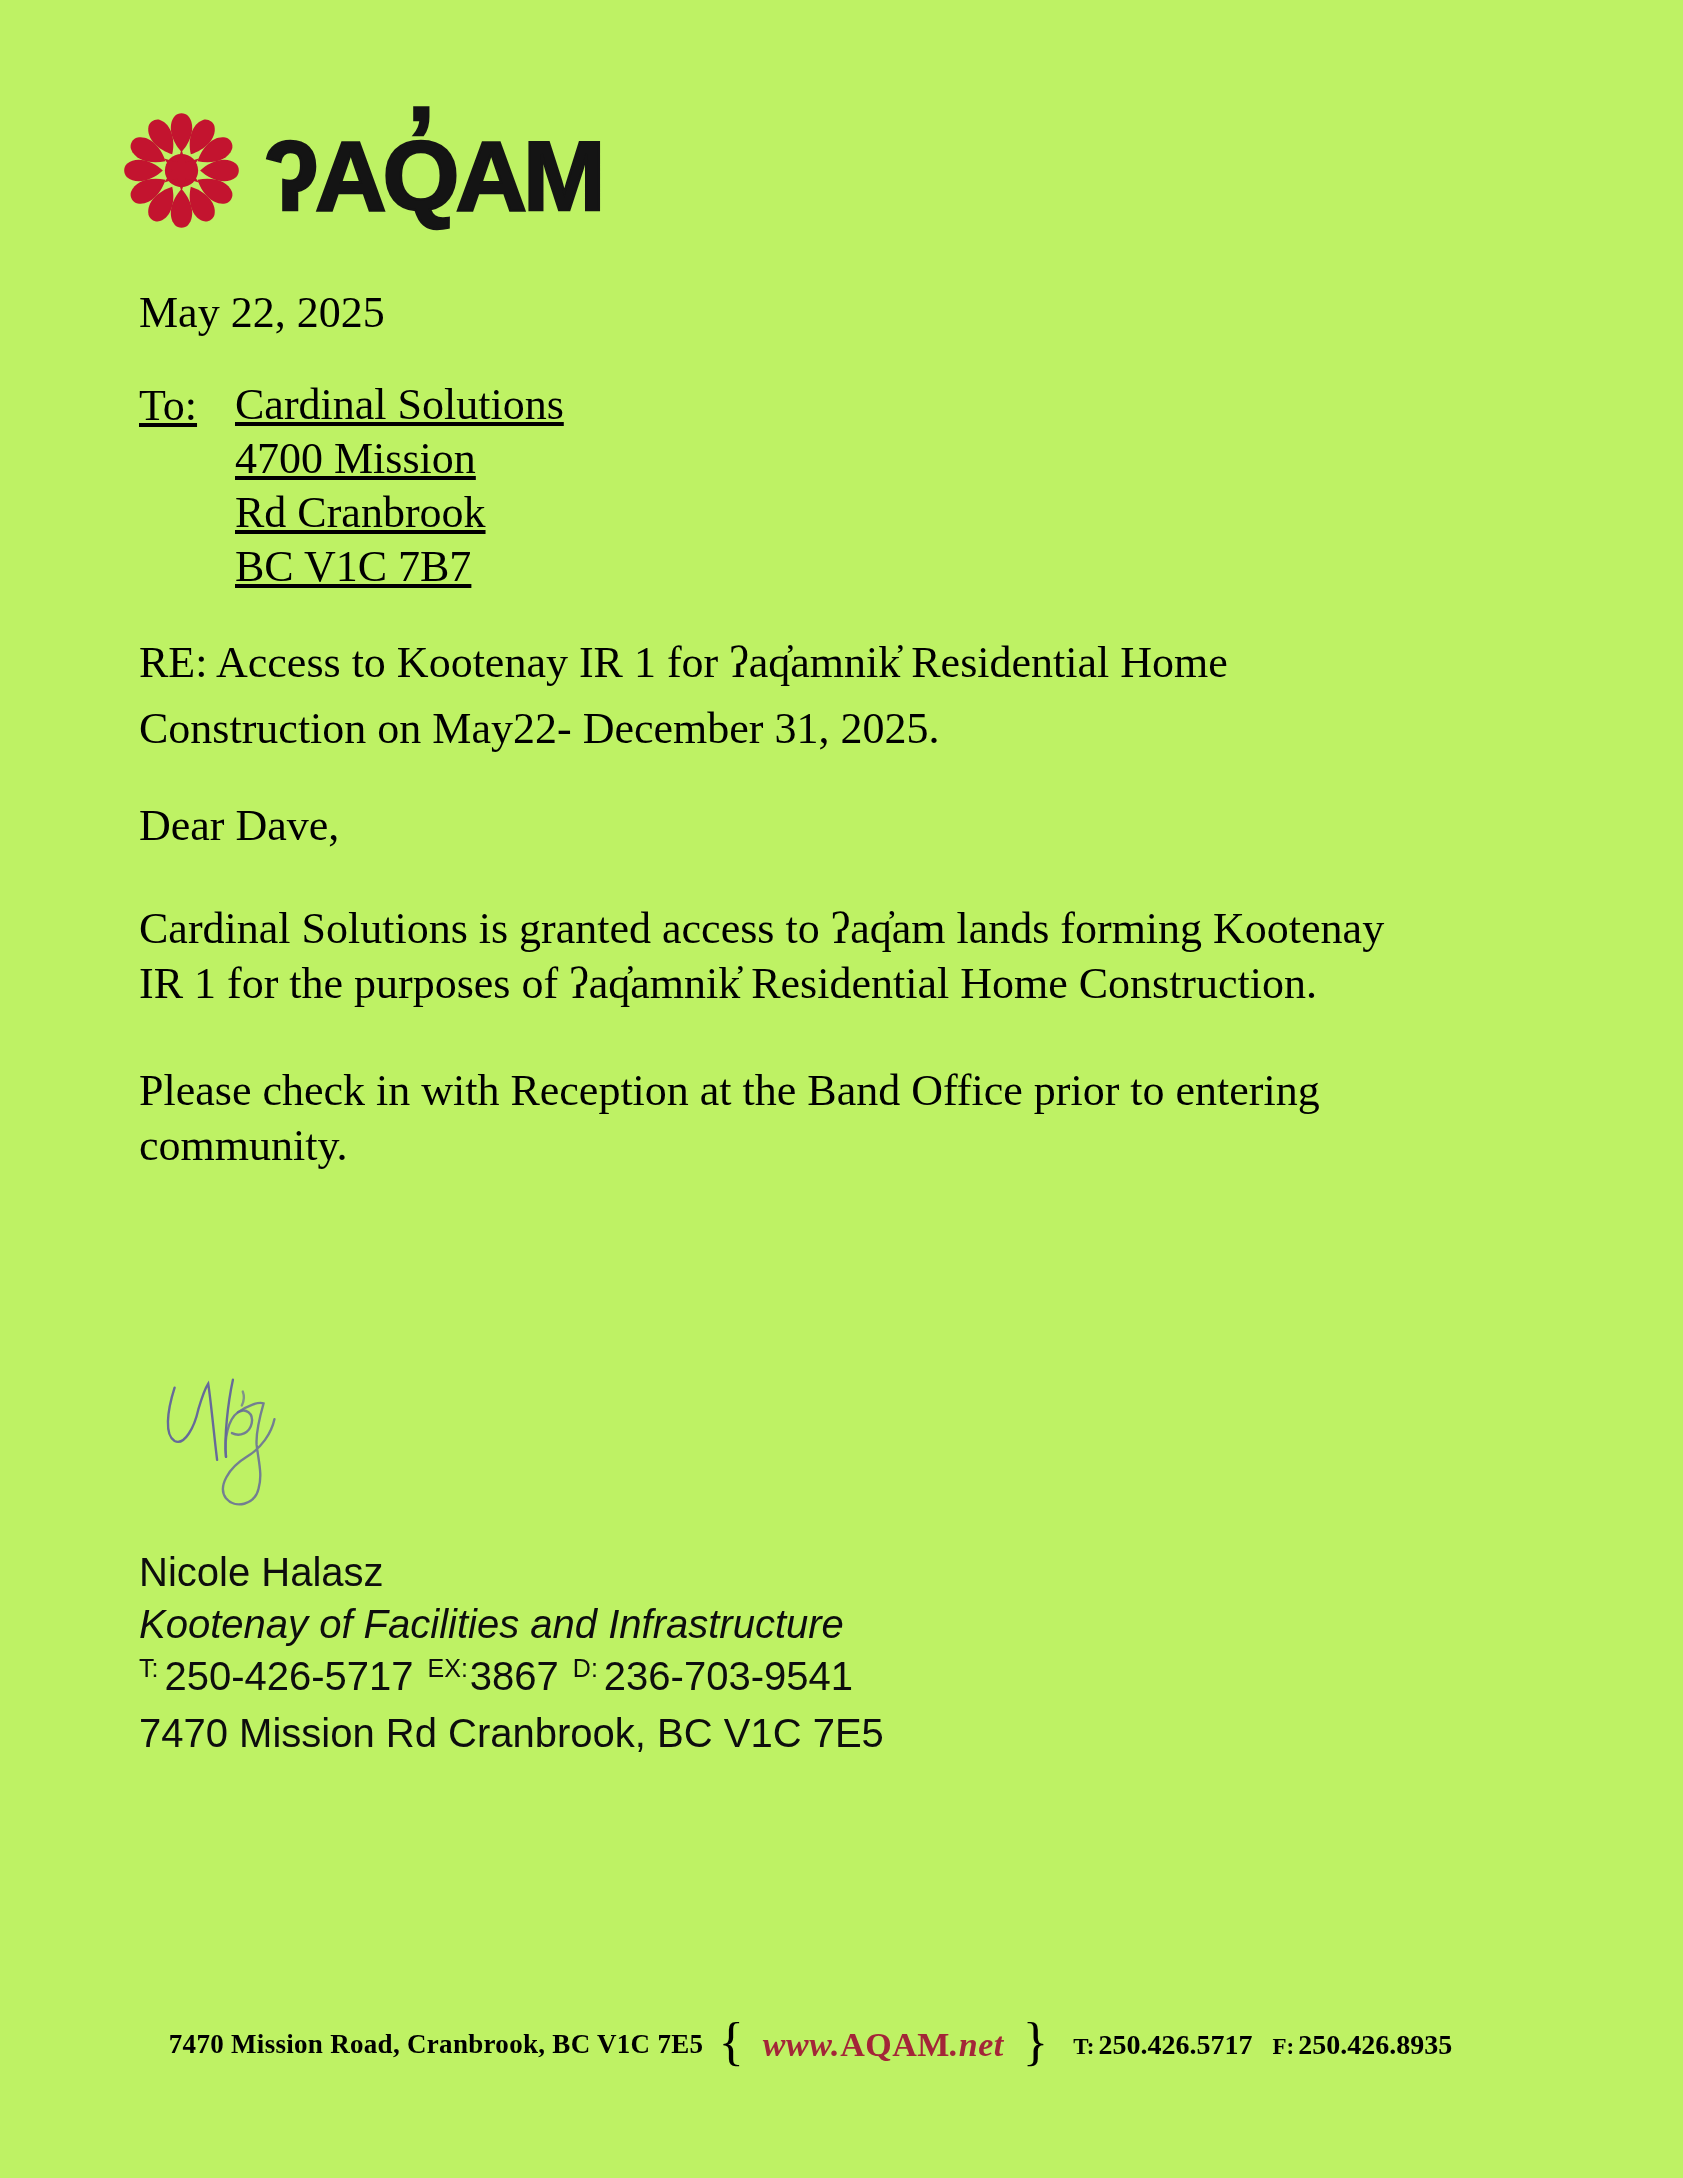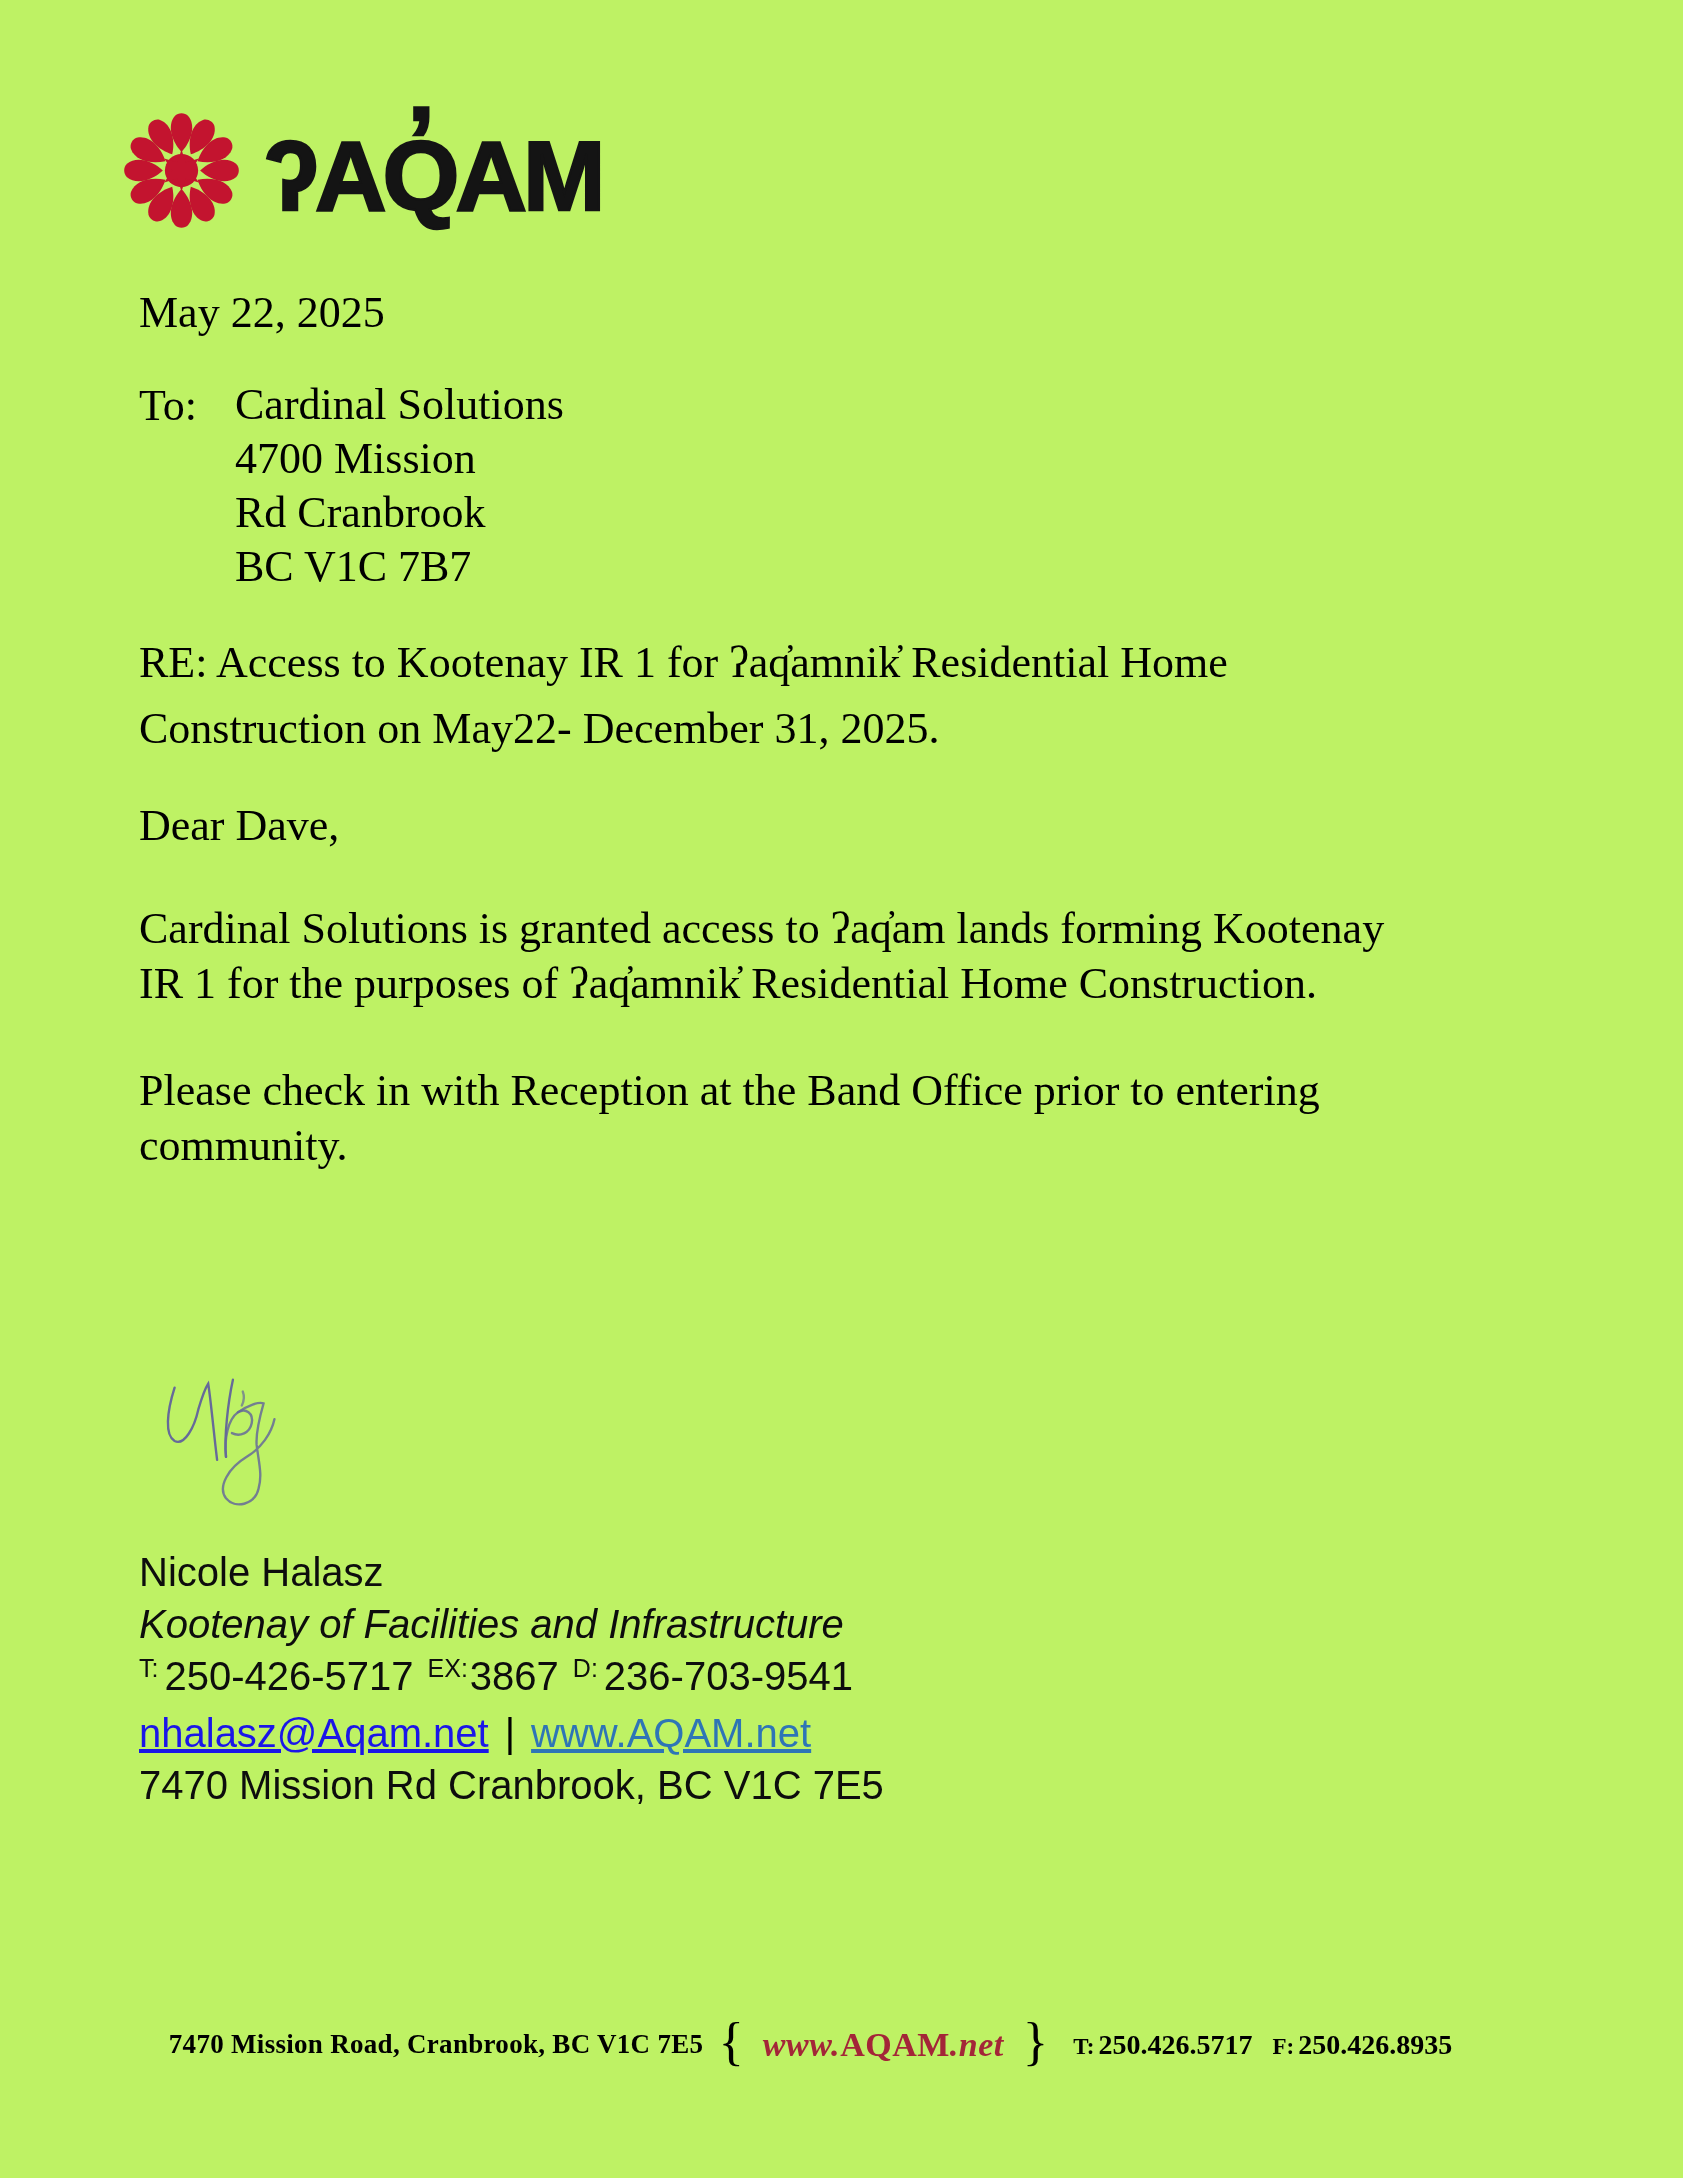--- a/index.html
+++ b/index.html
@@ -23,21 +23,21 @@
     color:#141414;
     -webkit-text-stroke:2.4px #141414;
     line-height:1;
     margin-left:16px;
     padding-top:10px;
   }
 
   
   .block{position:absolute;left:139px;width:1455px;font-size:44px;line-height:55px;}
   .date-block{top:285px;}
-  .to-block{top:378px;display:flex;}
+  .to-block{top:378px;display:flex;text-decoration:underline;}
   .to-label{width:96px;flex:0 0 auto;}
   .addr-lines div{line-height:54px;}
   .re-block{top:630px;line-height:66px;}
   .dear-block{top:798px;}
   .p1-block{top:901px;}
   .p2-block{top:1063px;}
   .p3-block{top:1226px;}
 
   
   .signature{position:absolute;left:117px;top:1358px;width:218px;height:168px;}
@@ -142,23 +142,20 @@
       <path d="M122,55 C132,48 143,44 148,46 C144,60 140,75 141,88 C143,105 147,118 143,132 C139,149 119,153 110,142 C101,130 113,111 131,100 C146,91 156,76 159,62" opacity="0.85"></path>
     </g>
   </svg>
 
   <div class="contact">
     <div>Nicole Halasz</div>
     <div class="title">Kootenay of Facilities and Infrastructure</div>
     <div>
       <span class="plabel t">T:</span><span>250-426-5717</span><span class="plabel ex">EX:</span><span>3867</span><span class="plabel d">D:</span><span>236-703-9541</span>
     </div>
-    <div class="links">
-      <a class="link-email">nhalasz@Aqam.net</a><span class="pipe">|</span><a class="link-web">www.AQAM.net</a>
-    </div>
     <div>7470 Mission Rd Cranbrook, BC V1C 7E5</div>
   </div>
 
   <div class="footer">
     <span class="f-addr">7470 Mission Road, Cranbrook, BC V1C 7E5</span>
     <span class="f-brace">{</span>
     <span class="f-site"><span class="it">www.</span><span>AQAM</span><span class="it">.net</span></span>
     <span class="f-brace">}</span>
     <span class="f-contact"><span class="f-label">T:</span><span class="f-num first">250.426.5717</span><span class="f-label">F:</span><span class="f-num">250.426.8935</span></span>
   </div>

